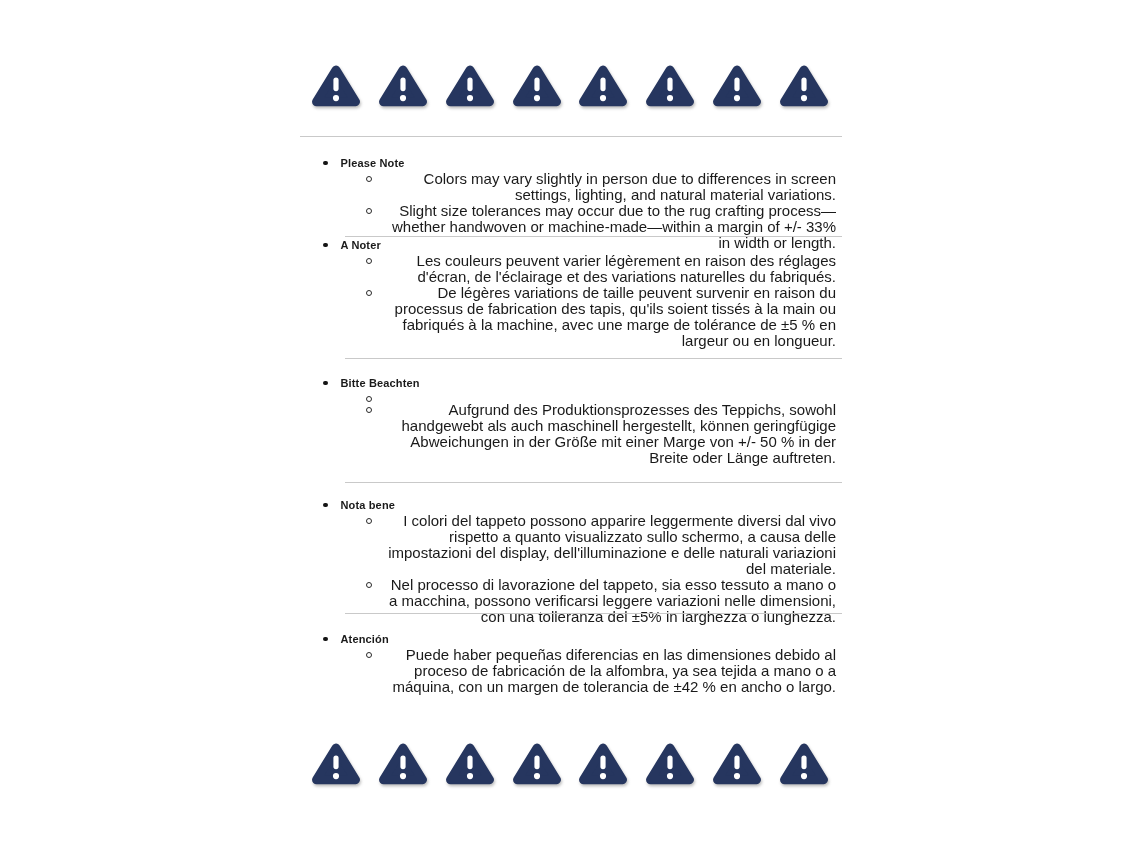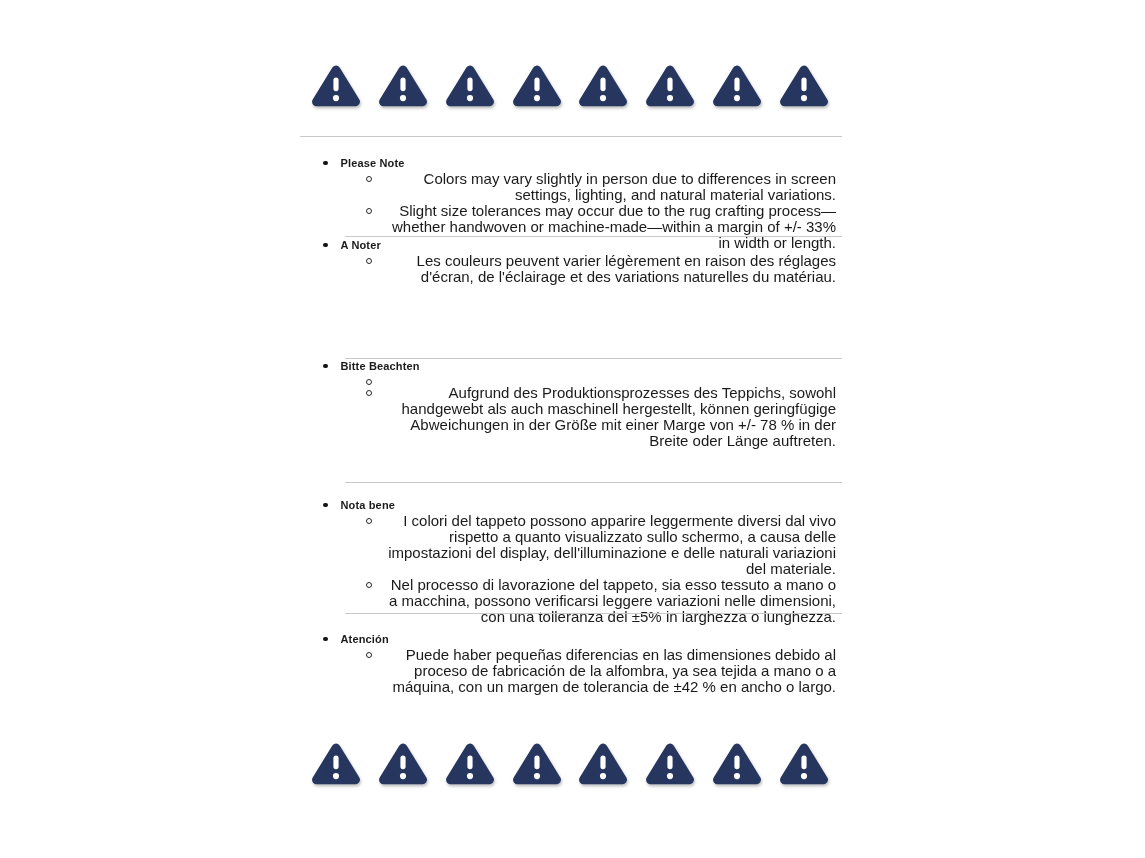--- a/index.html
+++ b/index.html
@@ -156,36 +156,40 @@
   </section>
   <hr class="divider-sec" style="top:236px">
 
   <section class="note" style="top:237px">
     <div class="hrow">
       <span class="b1"></span>
       <h3>A Noter</h3>
     </div>
     <div class="item">
       <span class="b2"></span>
-      <p>Les couleurs peuvent varier légèrement en raison des réglages d'écran, de l'éclairage et des variations naturelles du matériau.</p>
+      <p>Les couleurs peuvent varier légèrement en raison des réglages d'écran, de l'éclairage et des variations naturelles du fabriqués.</p>
+    </div>
+    <div class="item">
+      <span class="b2"></span>
+      <p>De légères variations de taille peuvent survenir en raison du processus de fabrication des tapis, qu'ils soient tissés à la main ou fabriqués à la machine, avec une marge de tolérance de ±5 % en largeur ou en longueur.</p>
     </div>
   </section>
   <hr class="divider-sec" style="top:358px">
 
-  <section class="note" style="top:358px">
+  <section class="note" style="top:375px">
     <div class="hrow">
       <span class="b1"></span>
       <h3>Bitte Beachten</h3>
     </div>
     <div class="item">
       <span class="b2"></span>
     </div>
     <div class="item">
       <span class="b2"></span>
-      <p>Aufgrund des Produktionsprozesses des Teppichs, sowohl handgewebt als auch maschinell hergestellt, können geringfügige Abweichungen in der Größe mit einer Marge von +/- 78 % in der Breite oder Länge auftreten.</p>
+      <p>Aufgrund des Produktionsprozesses des Teppichs, sowohl handgewebt als auch maschinell hergestellt, können geringfügige Abweichungen in der Größe mit einer Marge von +/- 50 % in der Breite oder Länge auftreten.</p>
     </div>
   </section>
   <hr class="divider-sec" style="top:482px">
 
   <section class="note" style="top:497px">
     <div class="hrow">
       <span class="b1"></span>
       <h3>Nota bene</h3>
     </div>
     <div class="item">

